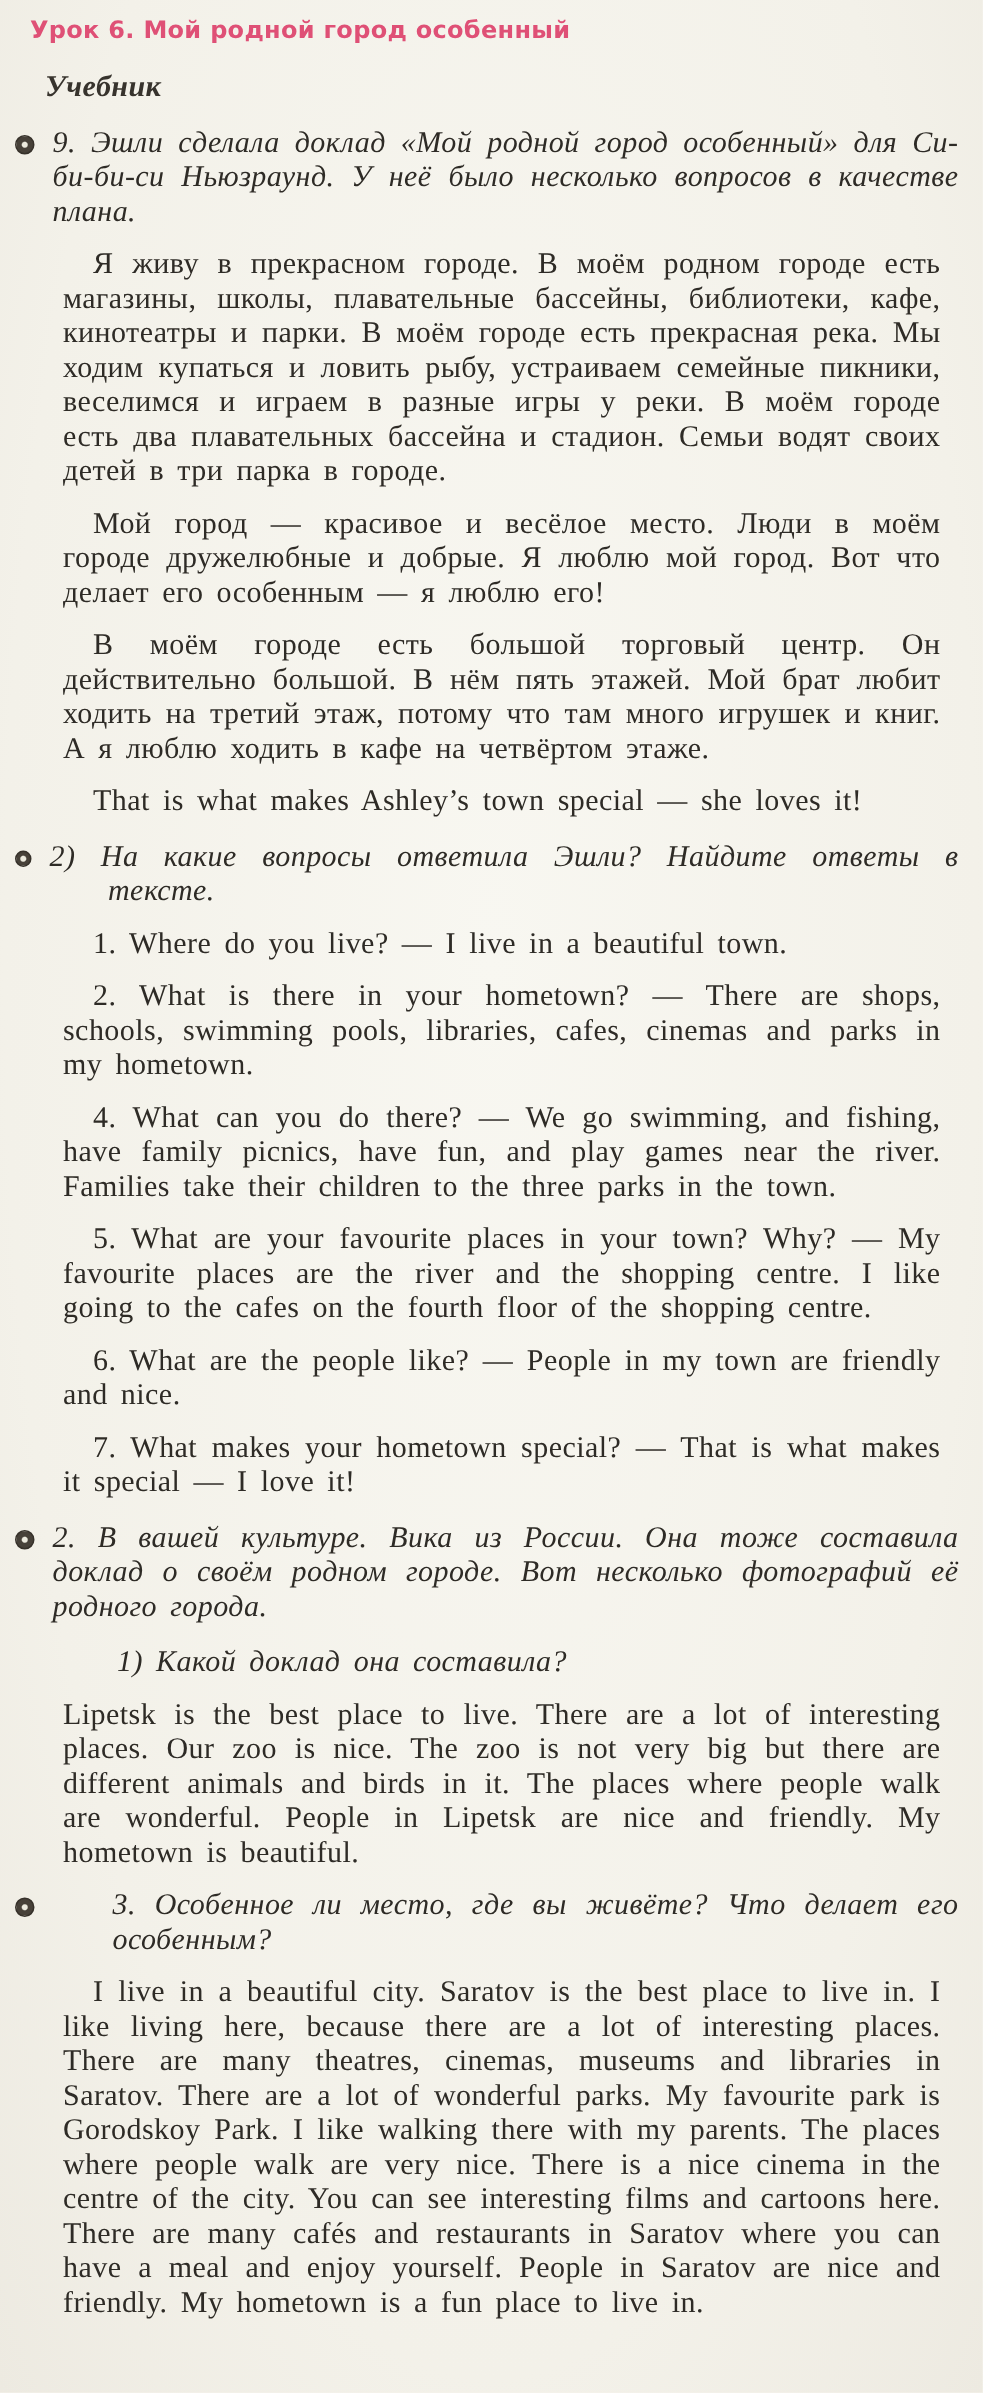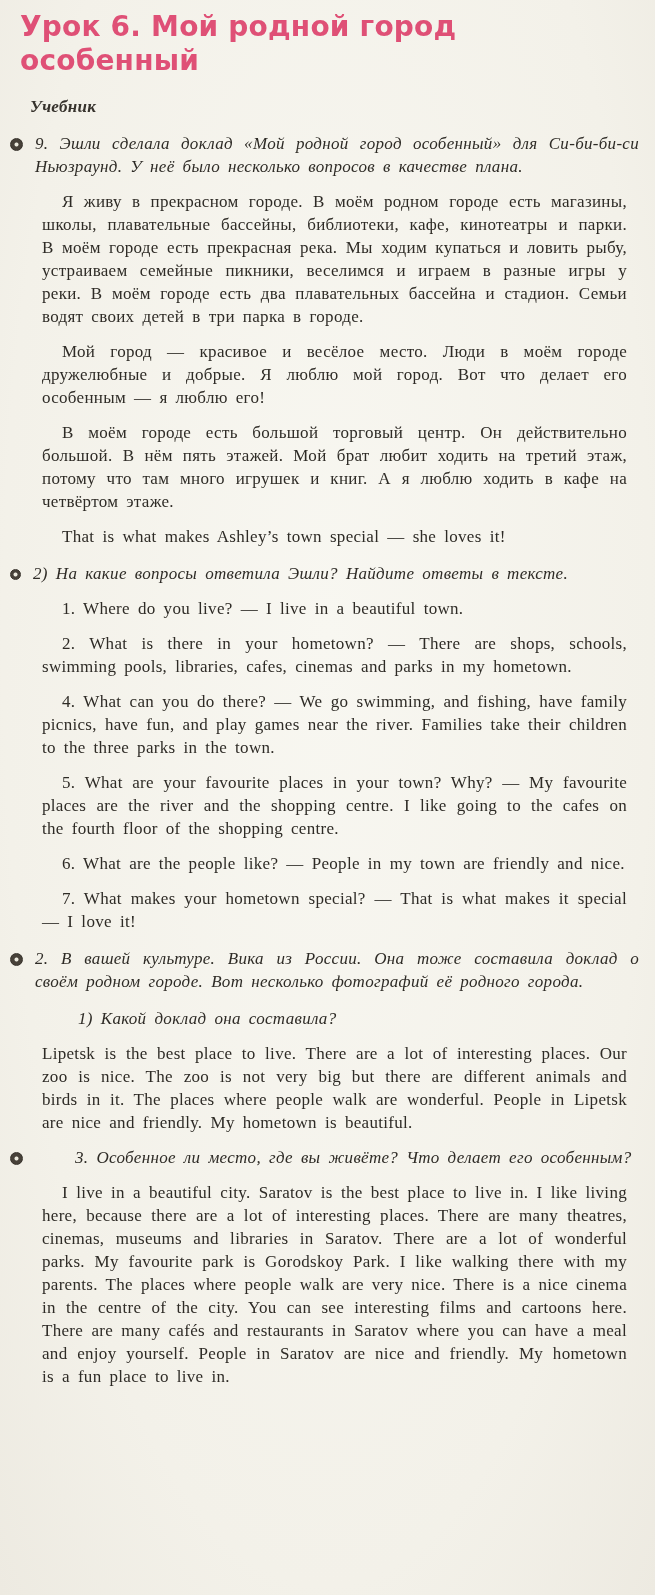--- a/index.html
+++ b/index.html
@@ -17,36 +17,36 @@
   }
   .page {
     box-sizing: border-box;
     width: 655px;
     height: 1595px;
     padding: 8px 16px 8px 30px;
   }
   .title {
     font-family: "DejaVu Sans", sans-serif;
     font-weight: bold;
-    font-size: 28px;
+    font-size: 16px;
     line-height: 1.2;
     color: #df5076;
     margin: 2px 0 18px -10px;
     letter-spacing: 0.2px;
   }
   .section {
     font-weight: bold;
     font-style: italic;
     font-size: 19px;
     margin: 0 0 14px 0;
     color: #37332d;
     letter-spacing: 0.3px;
   }
   .txt {
-    font-size: 17px;
+    font-size: 20px;
     line-height: 23px;
     text-align: justify;
     letter-spacing: 0.3px;
     word-spacing: 3.5px;
   }
   .italic { font-style: italic; }
   .task {
     display: flex;
     align-items: flex-start;
     margin: 10px 0 8px 0;

